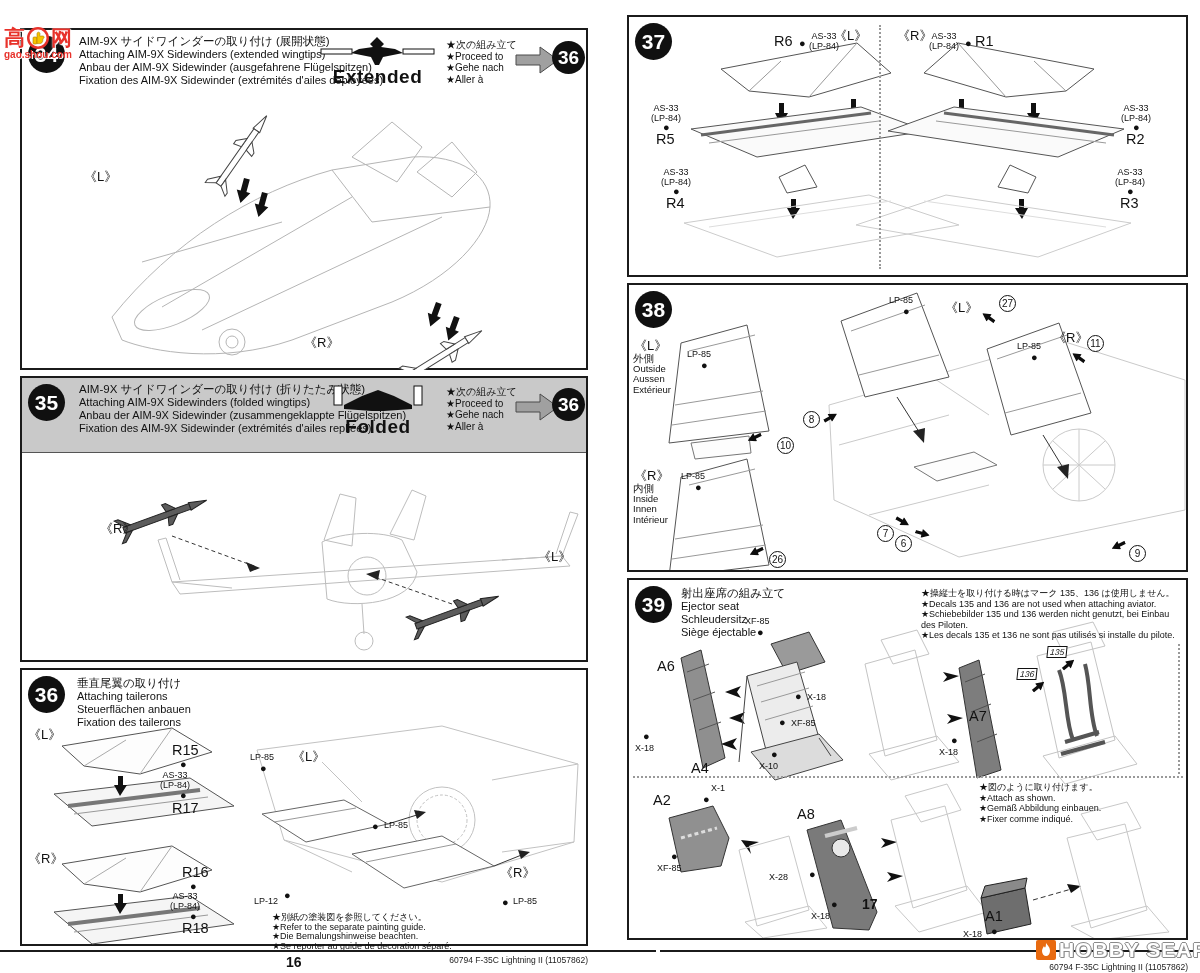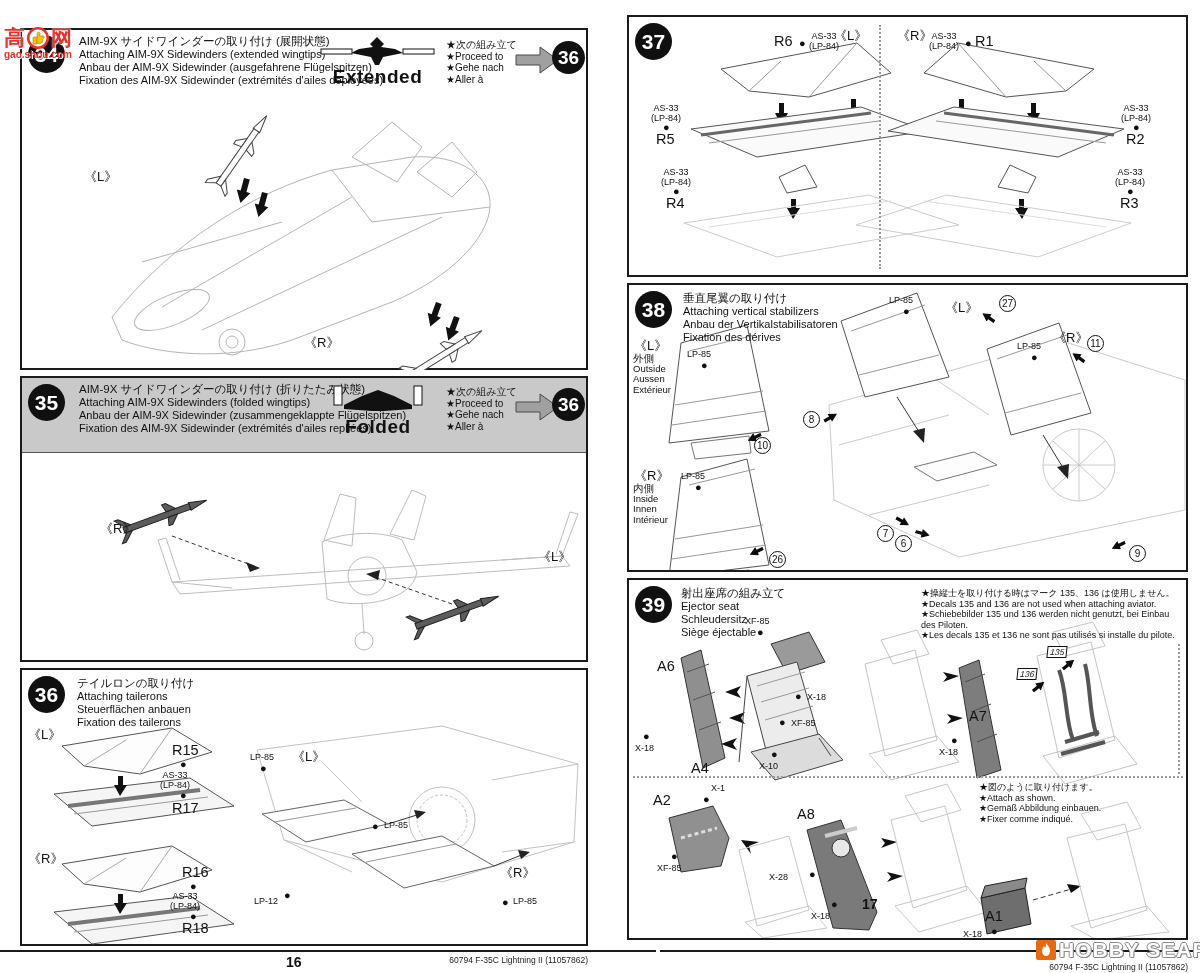--- a/index.html
+++ b/index.html
@@ -206,21 +206,21 @@
         <path d="M330,132 L420,114 L472,144 L382,166 Z" stroke="#666" fill="#fff"></path>
         <path d="M344,140 L434,122" stroke="#999" fill="none"></path>
       </g>
       <path d="M366,102 L398,92" stroke="#333" fill="none"></path>
       <polygon points="404,90 392,88 395,97" fill="#222"></polygon>
       <path d="M472,144 L502,132" stroke="#333" fill="none"></path>
       <polygon points="508,130 496,128 499,137" fill="#222"></polygon>
     </svg>
     <div class="abs badge step-badge" style="left:6px;top:6px">36</div>
     <div class="abs titles" style="left:55px;top:7px">
-      <div class="ja">テイルロンの取り付け</div>
+      <div class="ja">垂直尾翼の取り付け</div>
       <div>Attaching tailerons</div>
       <div>Steuerflächen anbauen</div>
       <div>Fixation des tailerons</div>
     </div>
     <div class="abs side" style="left:6px;top:56px">《L》</div>
     <div class="abs part" style="left:150px;top:72px">R15</div>
     <div class="abs dot" style="left:158px;top:90px">●</div>
     <div class="abs paint" style="left:138px;top:100px">
       <div>AS-33</div>
       <div>(LP-84)</div>
@@ -239,20 +239,26 @@
     <div class="abs paint" style="left:228px;top:82px">LP-85</div>
     <div class="abs dot" style="left:238px;top:94px">●</div>
     <div class="abs side" style="left:270px;top:78px">《L》</div>
     <div class="abs dot" style="left:350px;top:152px">●</div>
     <div class="abs paint" style="left:362px;top:150px">LP-85</div>
     <div class="abs paint" style="left:232px;top:226px">LP-12</div>
     <div class="abs dot" style="left:262px;top:221px">●</div>
     <div class="abs side" style="left:478px;top:194px">《R》</div>
     <div class="abs dot" style="left:480px;top:228px">●</div>
     <div class="abs paint" style="left:491px;top:226px">LP-85</div>
+    <div class="abs note" style="left:250px;top:243px">
+      <div>★別紙の塗装図を参照してください。</div>
+      <div>★Refer to the separate painting guide.</div>
+      <div>★Die Bemalungshinweise beachten.</div>
+      <div>★Se reporter au guide de decoration séparé.</div>
+    </div>
   </div>
 
   <div class="box" style="left:627px;top:15px;width:561px;height:262px">
     <svg class="diagram" width="557" height="258" viewBox="0 0 557 258">
       <defs>
         <g id="finset">
           <path d="M92,52 L228,26 L262,56 L180,80 L120,74 Z" stroke="#555" fill="#fff"></path>
           <path d="M120,74 L152,44 M180,80 L228,26" stroke="#999" fill="none"></path>
           <path transform="translate(150,86)" d="M0,0 L5,0 L5,10 L9,10 L2,22 L-4,10 L0,10 Z" fill="#111"></path>
           <path transform="translate(222,82)" d="M0,0 L5,0 L5,10 L9,10 L2,22 L-4,10 L0,10 Z" fill="#111"></path>
@@ -336,37 +342,31 @@
       </g>
       <g>
         <path d="M358,64 L430,38 L462,128 L382,150 Z" stroke="#555" fill="#fff"></path>
         <path d="M368,74 L438,50 M376,128 L452,108" stroke="#999" fill="none"></path>
         <path d="M414,150 L436,186" stroke="#333" fill="none"></path>
         <polygon points="439,194 428,182 440,179" fill="#222"></polygon>
       </g>
       <path d="M285,182 L345,167 L368,180 L308,196 Z" stroke="#777" fill="#fdfdfd"></path>
     </svg>
     <div class="abs badge step-badge" style="left:6px;top:6px">38</div>
-    <div class="abs titles" style="left:54px;top:7px">
-      <div class="ja">垂直尾翼の取り付け</div>
-      <div>Attaching vertical stabilizers</div>
-      <div>Anbau der Vertikalstabilisatoren</div>
-      <div>Fixation des dérives</div>
-    </div>
     <div class="abs side" style="left:5px;top:52px">《L》</div>
     <div class="abs sideblock" style="left:4px;top:68px">
       <div class="sj">外側</div>
       <div>Outside</div>
       <div>Aussen</div>
       <div>Extérieur</div>
     </div>
     <div class="abs paint" style="left:58px;top:64px">LP-85</div>
     <div class="abs dot" style="left:72px;top:76px">●</div>
     <div class="abs barrow" style="left:118px;top:148px;transform:rotate(-25deg)"></div>
-    <div class="abs co" style="left:125px;top:152px">10</div>
+    <div class="abs co" style="left:148px;top:152px">10</div>
     <div class="abs side" style="left:5px;top:182px">《R》</div>
     <div class="abs sideblock" style="left:4px;top:198px">
       <div class="sj">内側</div>
       <div>Inside</div>
       <div>Innen</div>
       <div>Intérieur</div>
     </div>
     <div class="abs paint" style="left:52px;top:186px">LP-85</div>
     <div class="abs dot" style="left:66px;top:198px">●</div>
     <div class="abs barrow" style="left:120px;top:262px;transform:rotate(-25deg)"></div>

